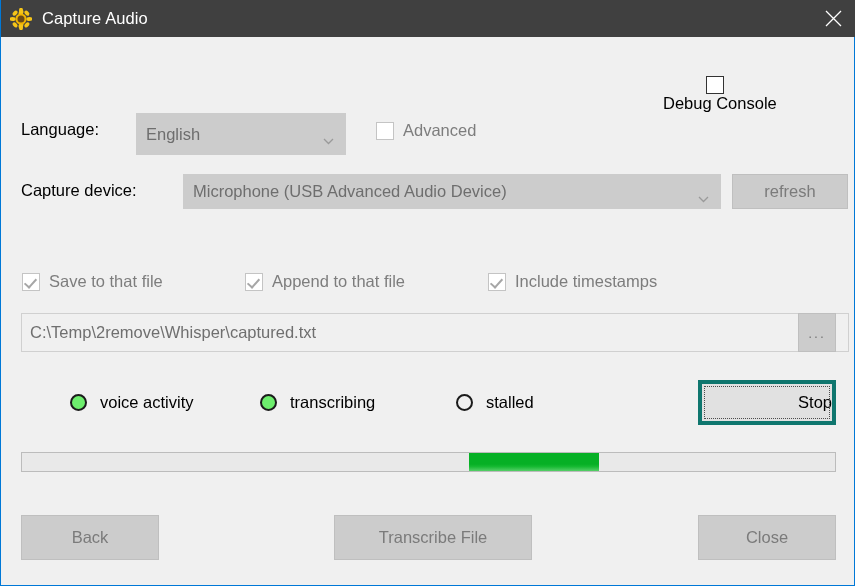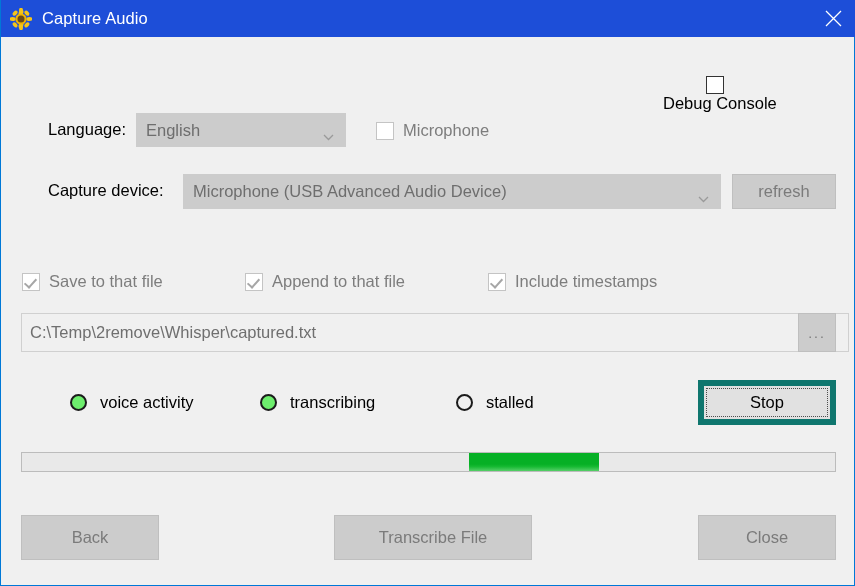--- a/index.html
+++ b/index.html
@@ -24,21 +24,21 @@
     border: 1px solid #0078d7;
     border-top: none;
   }
 
   
   .titlebar {
     position: absolute;
     left: 0; top: 0;
     width: 855px;
     height: 37px;
-    background: #1d4ed8;
+    background: #404040;
     display: flex;
     align-items: center;
   }
   .app-icon {
     width: 22px;
     height: 22px;
     margin-left: 9px;
     margin-right: 10px;
     flex: none;
     position: relative;
@@ -59,21 +59,20 @@
     justify-content: center;
   }
   .close-btn svg { display: block; }
 
   
   .lbl {
     position: absolute;
     font-size: 16.5px;
     color: #000000;
     white-space: nowrap;
-    margin-left: 27px;
   }
 
   
   .cb-row {
     position: absolute;
     display: flex;
     align-items: center;
     white-space: nowrap;
   }
   .cb-box {
@@ -156,22 +155,23 @@
     font-size: 16.5px;
     white-space: nowrap;
   }
   .btn.disabled {
     background: #cccccc;
     border: 1px solid #bfbfbf;
     color: #7b7b7b;
   }
   .btn.focus {
     background: #e1e1e1;
-    border: 6px solid #0f766e;
+    border: 4px solid #0f766e;
     color: #000000;
+    justify-content: flex-end;
   }
   .btn.focus .focus-ring {
     position: absolute;
     left: 2px; top: 2px; right: 2px; bottom: 2px;
     border: 1px dotted #4d4d4d;
     pointer-events: none;
   }
   .btn.small-ellipsis {
     letter-spacing: 2px;
     font-size: 14px;
@@ -249,46 +249,46 @@
     </div>
   </div>
 
   <div class="cb-row" style="left:653px; top:76px;flex-direction:column;">
     <span class="cb-box"></span>
     <span class="cb-label">Debug Console</span>
   </div>
 
   <div class="lbl" style="left:20px; top:120px;">Language:</div>
 
-  <div class="combo" style="left:135px; top:113px; width:210px; height:34px;">
+  <div class="combo" style="left:135px; top:113px; width:210px; height:42px;">
     <span class="combo-text">English</span>
     <span class="chev">
       <svg width="11" height="7" viewBox="0 0 11 7">
         <path d="M1,1 L5.5,5.5 L10,1" stroke="#9a9a9a" stroke-width="1.3" fill="none"></path>
       </svg>
     </span>
   </div>
 
   <div class="cb-row" style="left:375px; top:121px;">
     <span class="cb-box disabled"></span>
-    <span class="cb-label dim">Microphone</span>
+    <span class="cb-label dim">Advanced</span>
   </div>
 
   <div class="lbl" style="left:20px; top:181px;">Capture device:</div>
 
   <div class="combo" style="left:182px; top:174px; width:538px; height:35px;">
     <span class="combo-text">Microphone (USB Advanced Audio Device)</span>
     <span class="chev">
       <svg width="11" height="7" viewBox="0 0 11 7">
         <path d="M1,1 L5.5,5.5 L10,1" stroke="#9a9a9a" stroke-width="1.3" fill="none"></path>
       </svg>
     </span>
   </div>
 
-  <div class="btn disabled" style="left:731px; top:174px; width:104px; height:35px;">
+  <div class="btn disabled" style="left:731px; top:174px; width:116px; height:35px;">
     <span>refresh</span>
   </div>
 
   <div class="cb-row" style="left:21px; top:272px;">
     <span class="cb-box checked disabled"></span>
     <span class="cb-label dim">Save to that file</span>
   </div>
 
   <div class="cb-row" style="left:244px; top:272px;">
     <span class="cb-box checked disabled"></span>

